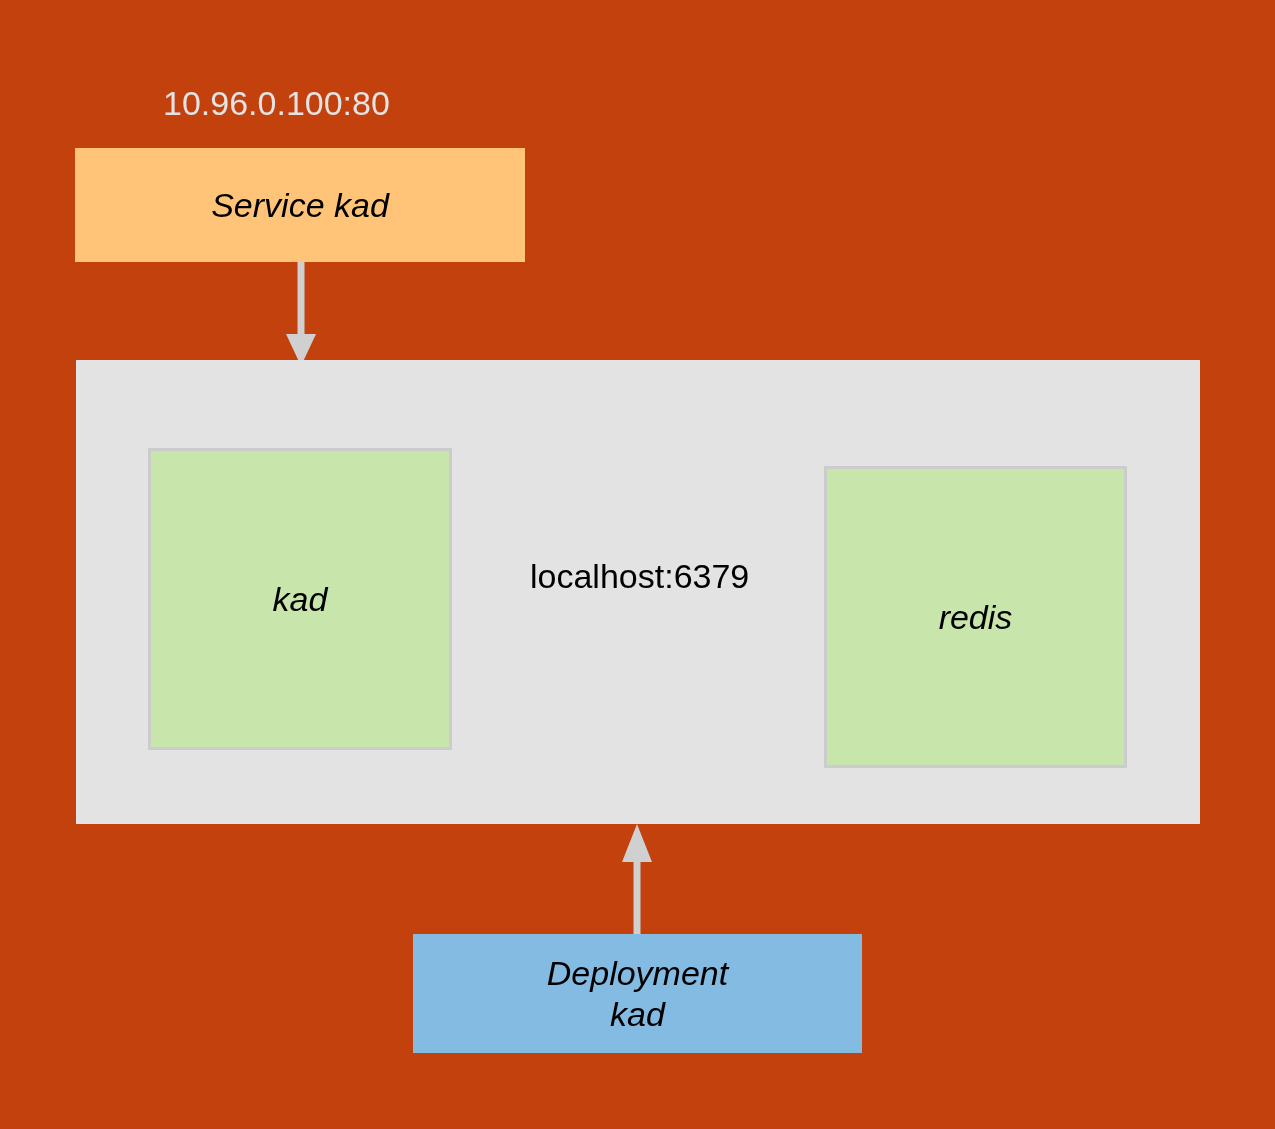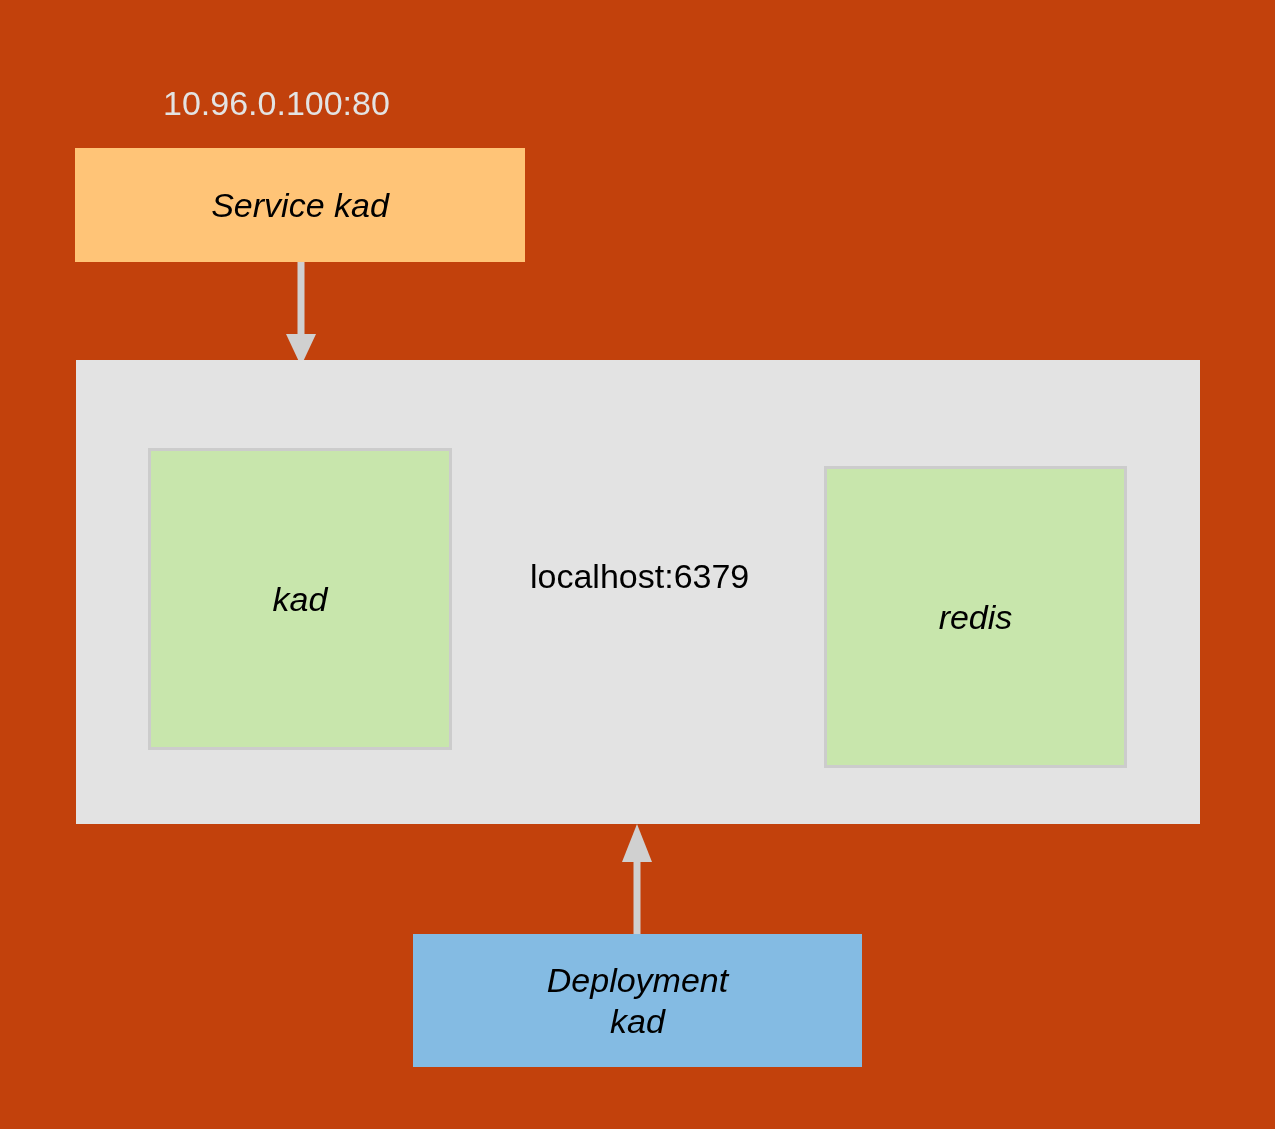--- a/index.html
+++ b/index.html
@@ -70,21 +70,21 @@
     width: 303px;
     height: 302px;
     margin-top: 18px;
   }
 
   
   #deployment-box {
     left: 413px;
     top: 934px;
     width: 449px;
-    height: 133px;
+    height: 119px;
     background: #84BBE3;
     font-size: 34px;
   }
 
   
   .label {
     position: absolute;
     font-size: 34px;
     white-space: nowrap;
   }

